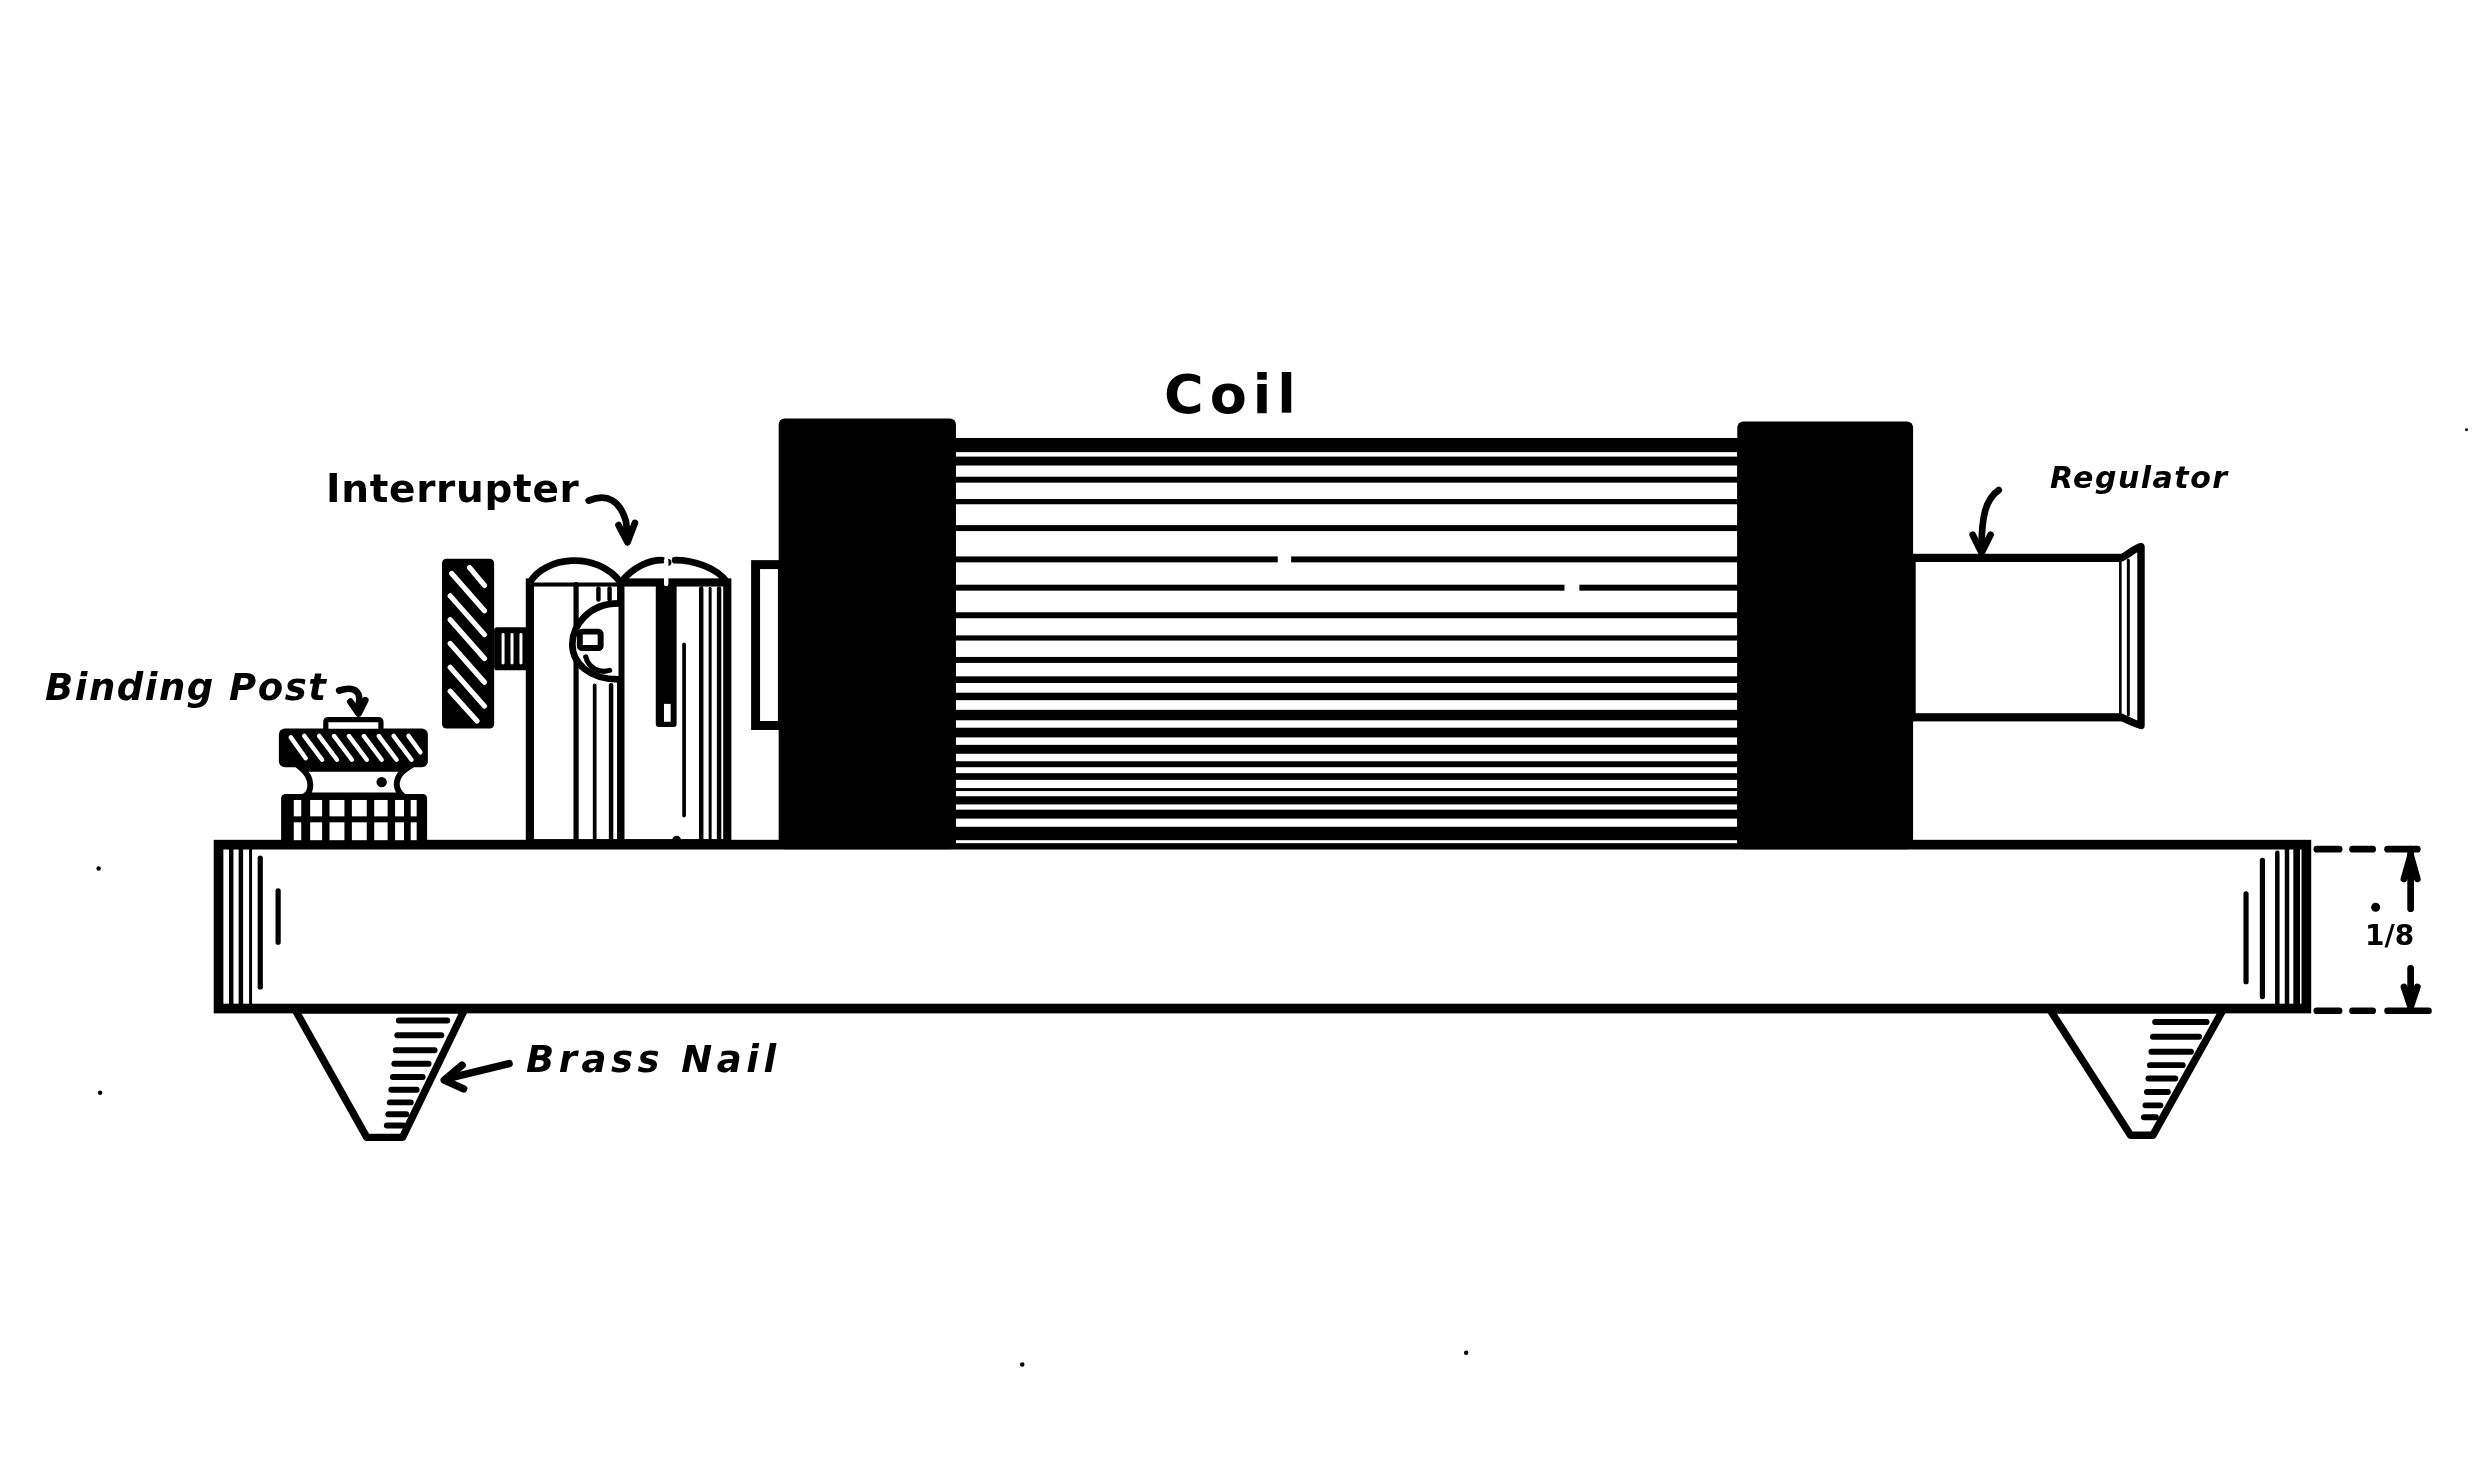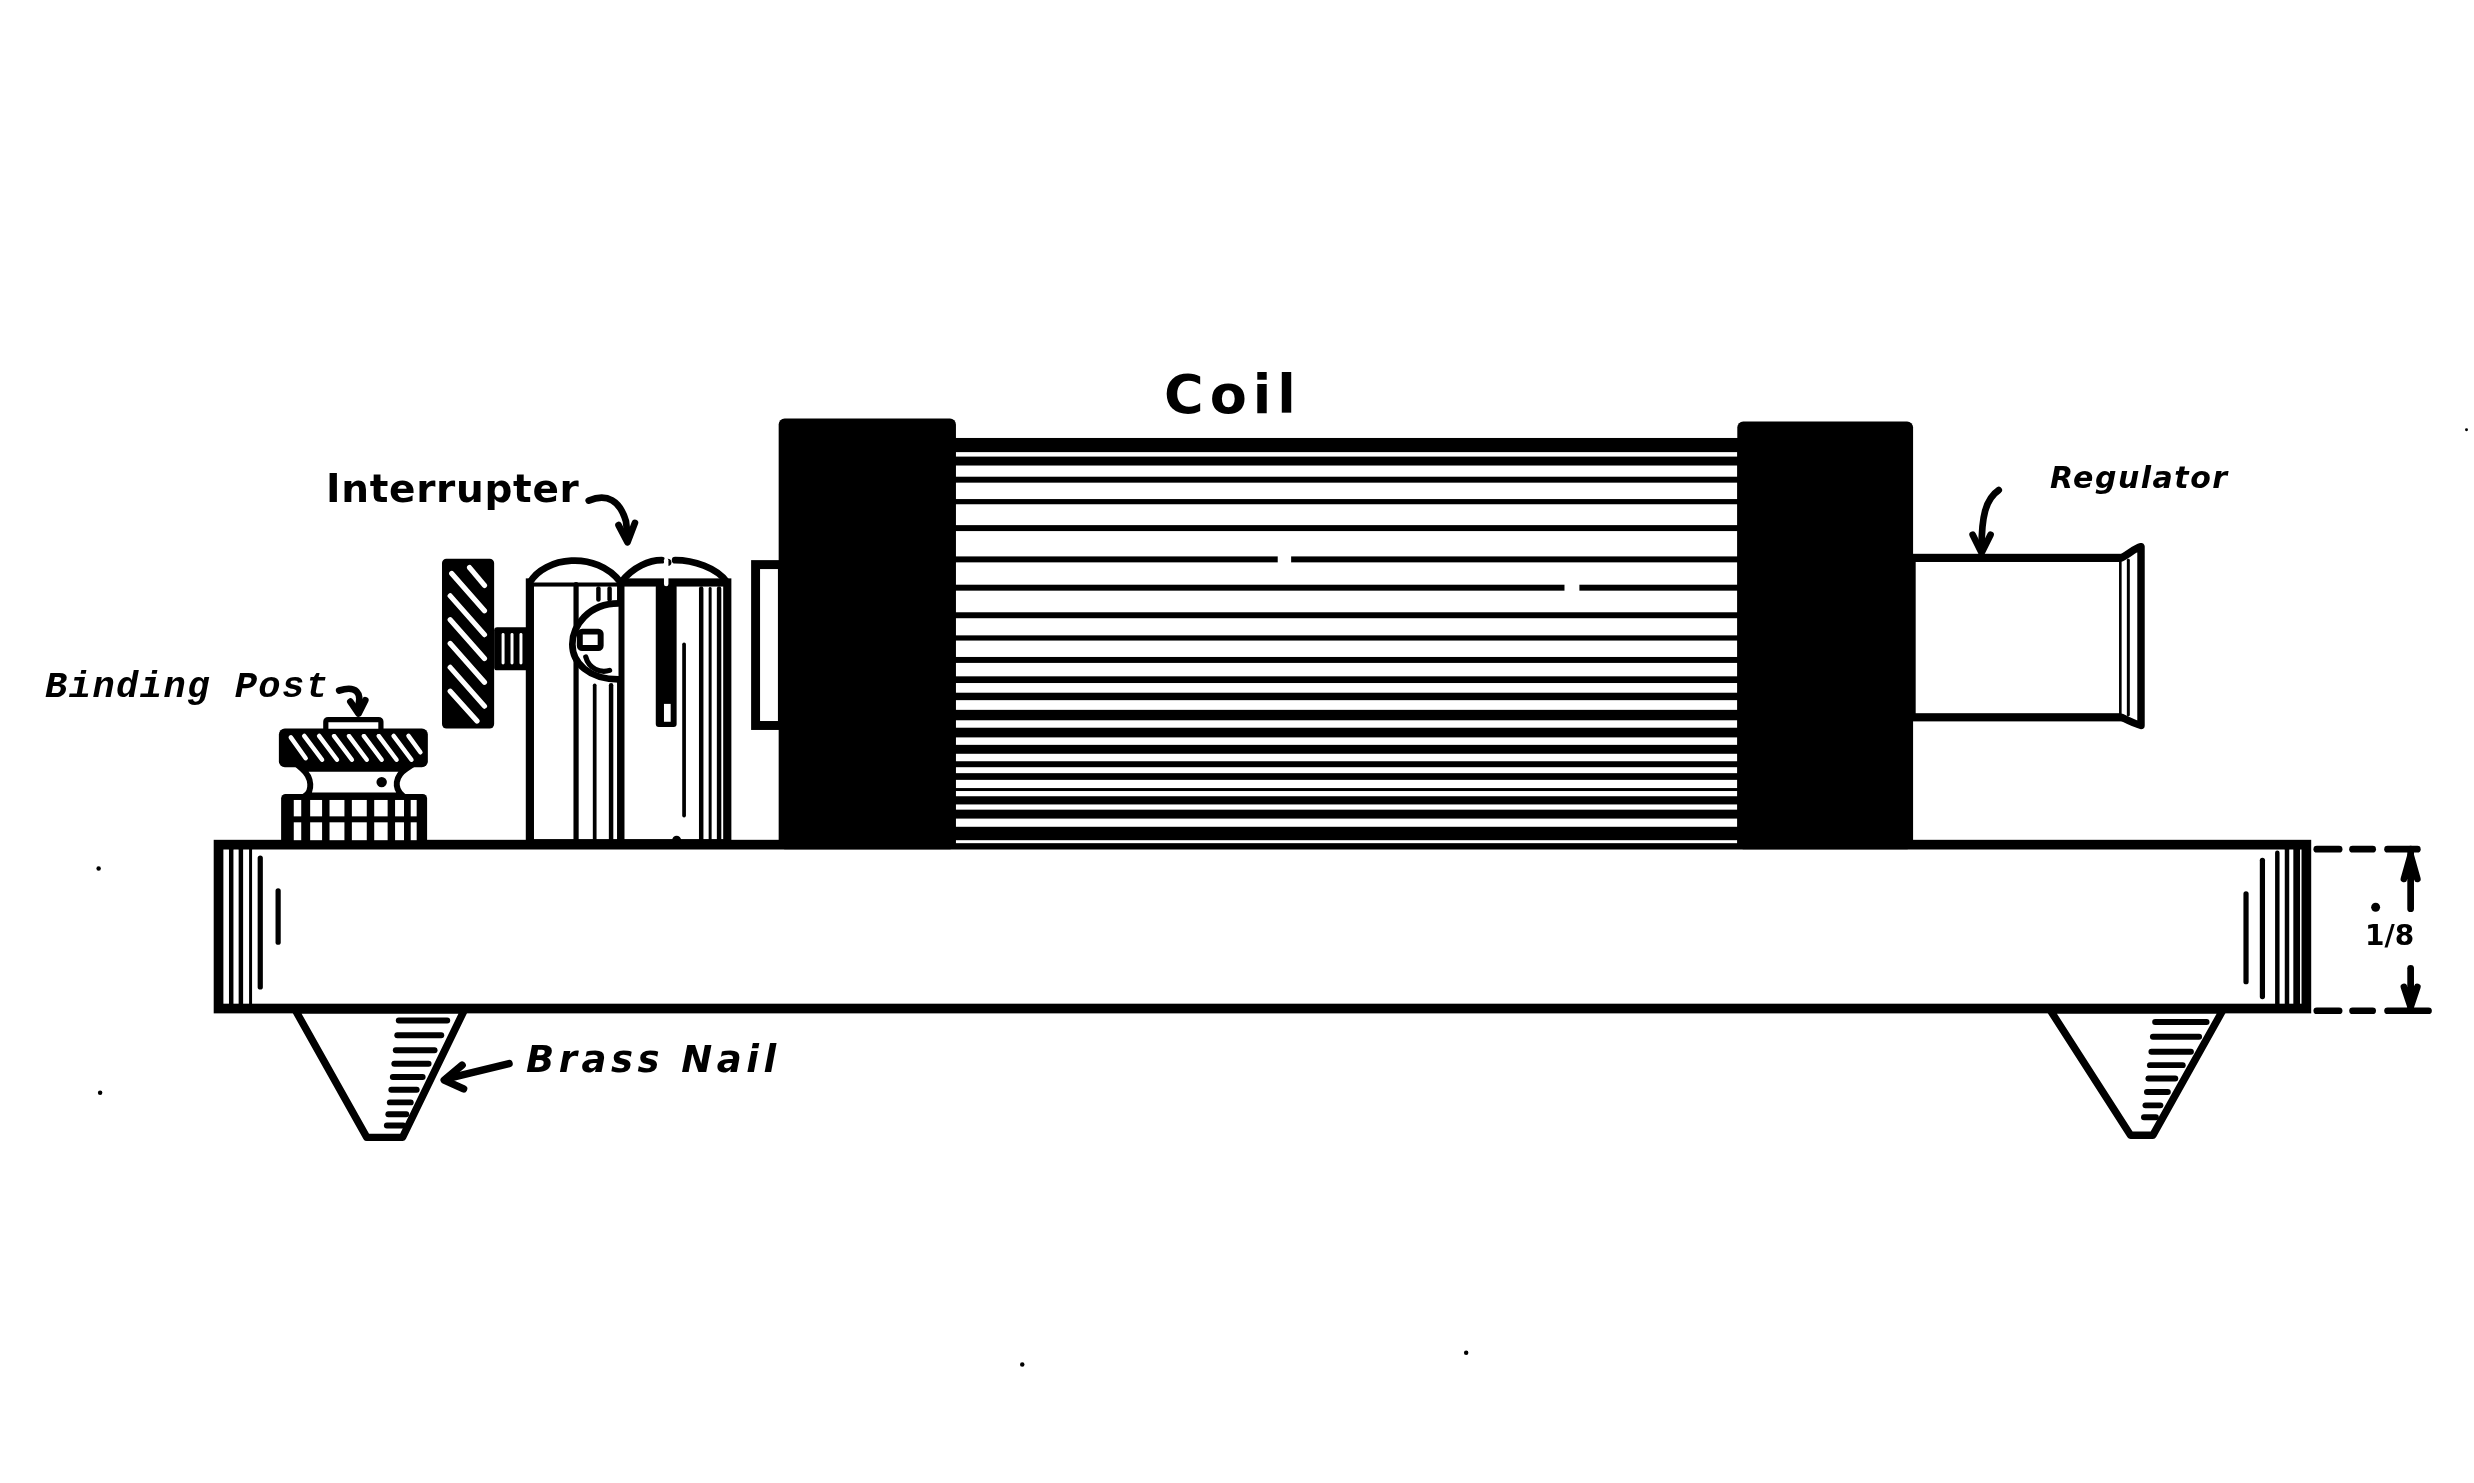--- a/index.html
+++ b/index.html
@@ -10,21 +10,21 @@
     position: absolute;
     font-family: "DejaVu Sans", sans-serif;
     font-weight: bold;
     color: #000;
     white-space: nowrap;
     line-height: 1;
     letter-spacing: 1.5px;
   }
   #lbl-coil { left: 1164px; top: 368px; font-size: 54px; letter-spacing: 6px; }
   #lbl-interrupter { left: 326px; top: 469px; font-size: 39px; letter-spacing: 0.7px; }
-  #lbl-binding { left: 45px; top: 669px; font-size: 37px; letter-spacing: 1.5px; font-style: italic; font-family: Liberation Mono, monospace; }
+  #lbl-binding { left: 45px; top: 669px; font-size: 37px; letter-spacing: 1.5px; font-style: italic; }
   #lbl-regulator { left: 2007px; top: 463px; font-size: 30px; letter-spacing: 1.5px; font-style: italic; margin-left: 43px; }
   #lbl-brass { left: 526px; top: 1041px; font-size: 37px; letter-spacing: 4.5px; font-style: italic; }
   #lbl-dim {
     left: 2365px; top: 922px; font-size: 28px; letter-spacing: 0;
   }
 </style>
 </head>
 <body>
 
 <div id="stage">

